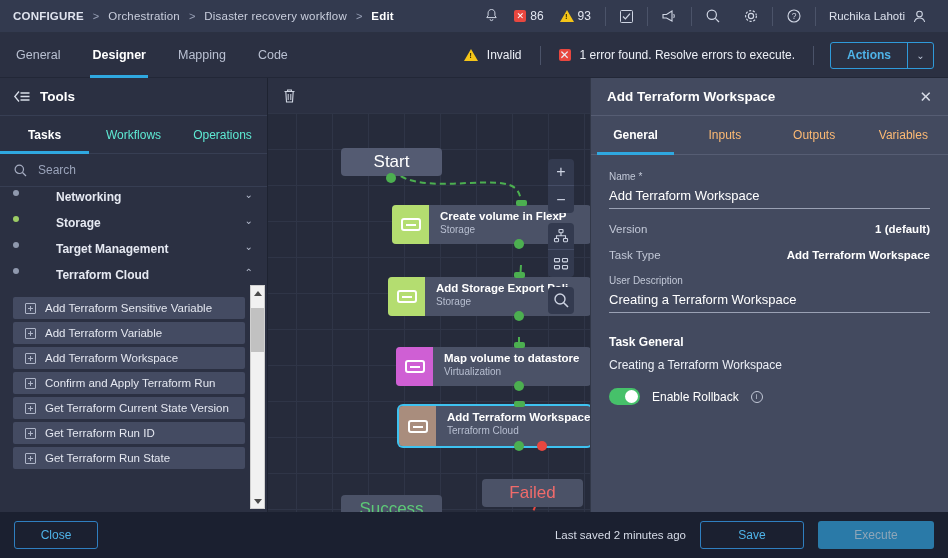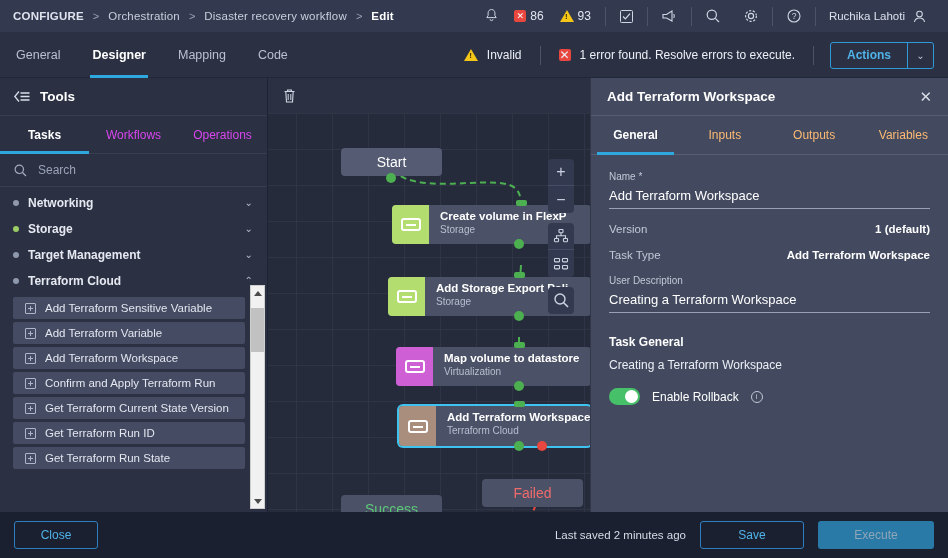--- a/index.html
+++ b/index.html
@@ -68,31 +68,32 @@
   
   .tools {
     position: absolute; left: 0; top: 78px; width: 268px; bottom: 46px;
     background: #2b3042; border-right: 1px solid #1e2331;
   }
   .tools-head { height: 38px; display: flex; align-items: center; gap: 10px; padding-left: 13px;
                 border-bottom: 1px solid #373e53; }
   .tools-head .ttl { font-size: 13.5px; font-weight: bold; color: #ffffff; }
   .tools-tabs { height: 38px; display: flex; align-items: stretch; border-bottom: 1px solid #373e53; }
   .ttab { flex: 1; display: flex; align-items: center; justify-content: center; font-size: 12px;
-          color: #d946ef; cursor: pointer; position: relative; }
+          color: #5eead4; cursor: pointer; position: relative; }
   .ttab.active { color: #ffffff; font-weight: bold; }
   .ttab.active:after { content: ""; position: absolute; left: 0; right: 0; bottom: -1px; height: 3px; background: #2fa8e0; }
   .search-row { height: 33px; display: flex; align-items: center; gap: 10px; padding-left: 13px;
                 border-bottom: 1px solid #373e53; }
   .search-row .ph { font-size: 12px; color: #9aa3ba; }
 
   .cat-list { position: absolute; left: 0; right: 0; top: 112px; bottom: 0; overflow: hidden; }
   .cat {
-    height: 26px; display: flex; align-items: center; padding: 0 14px 0 13px;
+    height: 26px; display: flex; align-items: flex-start; padding: 0 14px 0 13px;
     cursor: pointer;
+    gap: 28px;
   }
   .cat .dot { width: 6px; height: 6px; border-radius: 50%; margin-right: 9px; flex: none; }
   .cat .nm { font-size: 12px; font-weight: bold; color: #e6e9f2; }
   .cat .chev { margin-left: auto; color: #b6bdcf; font-size: 10px; line-height: 1; }
   .item {
     margin: 3px 22px 3px 13px; height: 22px; background: #444b62; border-radius: 2px;
     display: flex; align-items: center; padding-left: 12px; cursor: pointer;
   }
   .item .plus {
     width: 11px; height: 11px; border: 1px solid #aeb5c8; border-radius: 1px;
@@ -129,21 +130,21 @@
           background: #4b5267; cursor: pointer; }
   .node .ic { width: 37px; display: flex; align-items: center; justify-content: center; flex: none; }
   .node .ic .glyph { width: 20px; height: 13px; border: 2px solid #ffffff; border-radius: 3px; position: relative; }
   .node .ic .glyph:after { content: ""; position: absolute; left: 3px; right: 3px; top: 4px; height: 2px; background: #ffffff; }
   .node .tx { padding: 5px 0 0 11px; }
   .node .t1 { font-size: 11.5px; font-weight: bold; color: #ffffff; white-space: nowrap; }
   .node .t2 { font-size: 10px; color: #b8bfd1; margin-top: 2px; white-space: nowrap; }
   .node.selected { box-shadow: 0 0 0 2px #3ec2f0; }
   .endnode { position: absolute; height: 28px; background: #4b5267; border-radius: 4px;
              display: flex; align-items: center; justify-content: center; cursor: pointer; }
-  .endnode .el { font-size: 14px; }
+  .endnode .el { font-size: 17px; }
   .port { position: absolute; width: 10px; height: 10px; border-radius: 50%; }
   .port.sq { width: 11px; height: 6px; border-radius: 2px; }
 
   .zoomctl { position: absolute; right: 16px; top: 46px; width: 26px; background: #333a4f; border-radius: 4px; }
   .zoomctl div { height: 27px; display: flex; align-items: center; justify-content: center;
                  color: #cdd3e2; font-size: 16px; cursor: pointer; }
   .zoomctl div:first-child { border-bottom: 1px solid #454d66; }
   .layoutctl { position: absolute; right: 16px; top: 110px; width: 26px; background: #333a4f; border-radius: 4px; }
   .layoutctl div { height: 27px; display: flex; align-items: center; justify-content: center; cursor: pointer; }
   .layoutctl div:first-child { border-bottom: 1px solid #454d66; }

